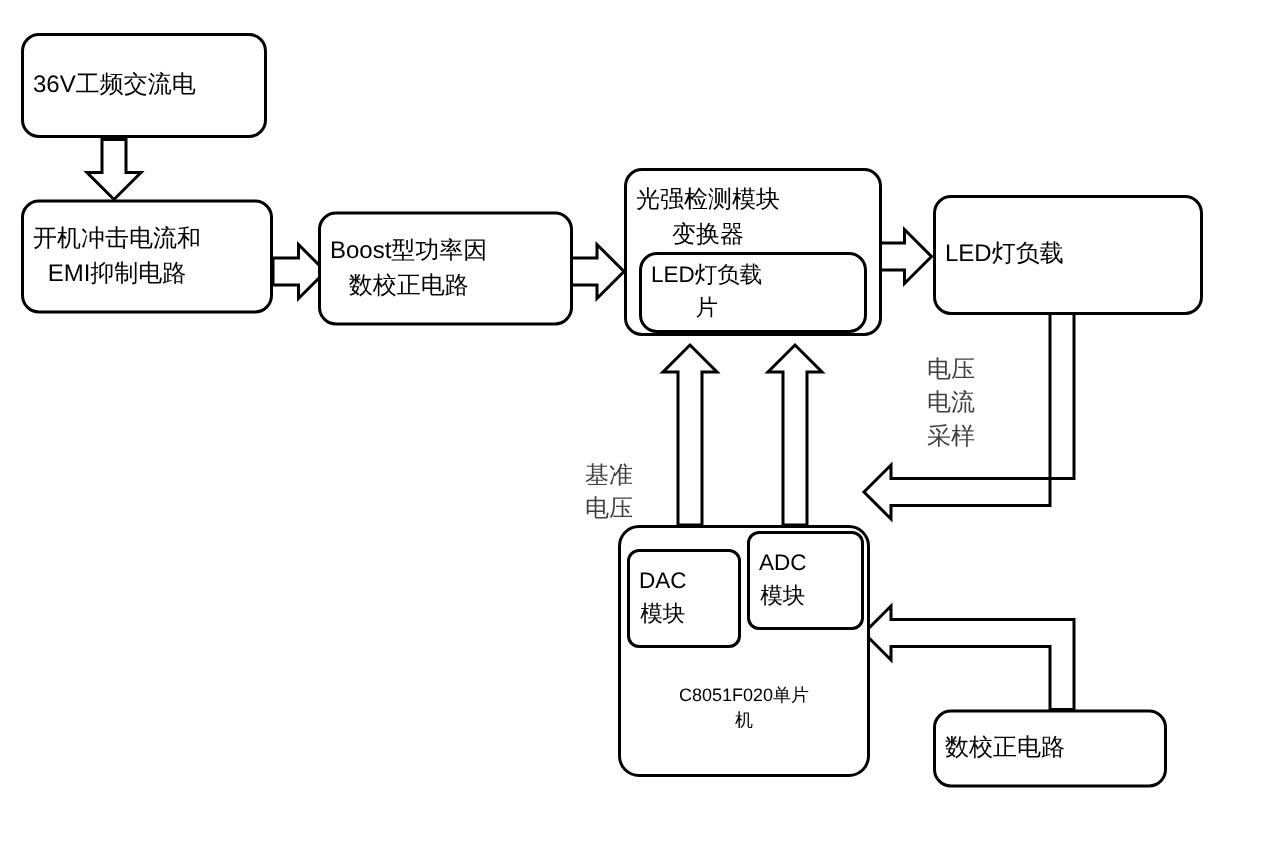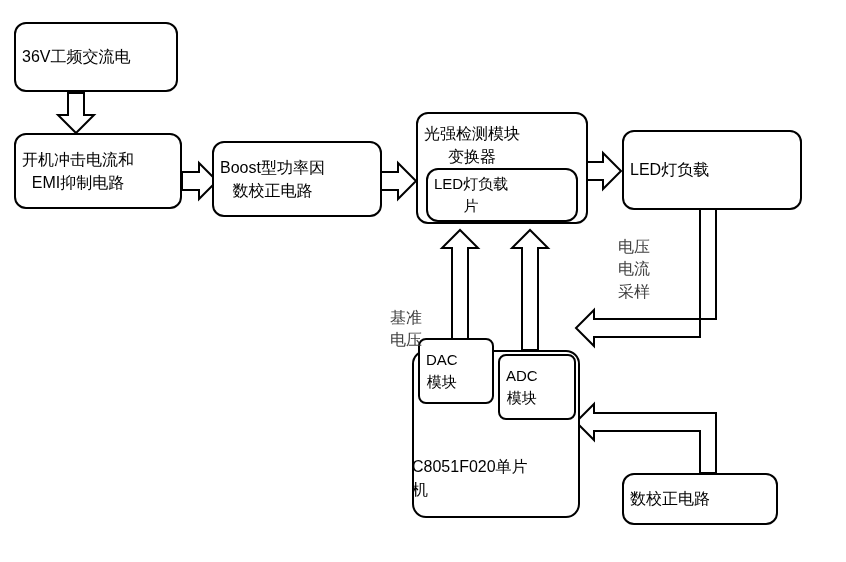--- a/index.html
+++ b/index.html
@@ -60,21 +60,22 @@
   
   .mcu-outer {
     position: absolute;
     box-sizing: border-box;
     border: 2px solid #000000;
     border-radius: 14px;
     background: #ffffff;
   }
   .mcu-label {
     position: absolute;
-    font-size: 16px;
+    text-align: center;
+    font-size: 12px;
     line-height: 1.45;
   }
 </style>
 </head>
 <body>
 
 <div id="canvas">
 
   <svg class="wires" viewBox="0 0 846 562">
 
@@ -116,21 +117,21 @@
   <div class="box" style="left:426px; top:168px; width:152px; height:54px; white-space:pre-line; font-size:15px;">
     <span>LED灯负载
 片</span>
   </div>
 
   <div class="box" style="left:622px; top:130px; width:180px; height:80px;">
     <span>LED灯负载</span>
   </div>
 
   <div class="mcu-outer" style="left:412px; top:350px; width:168px; height:168px;"></div>
-  <div class="box" style="left:418px; top:338px; width:76px; height:66px; white-space:pre-line; font-size:15px; border-radius:8px;">
+  <div class="box" style="left:418px; top:366px; width:76px; height:66px; white-space:pre-line; font-size:15px; border-radius:8px;">
     <span>DAC
 模块</span>
   </div>
   <div class="box" style="left:498px; top:354px; width:78px; height:66px; white-space:pre-line; font-size:15px; border-radius:8px;">
     <span>ADC
 模块</span>
   </div>
   <div class="mcu-label" style="left:412px; top:455px; width:168px; white-space:pre-line;">C8051F020单片
 机</div>
 

